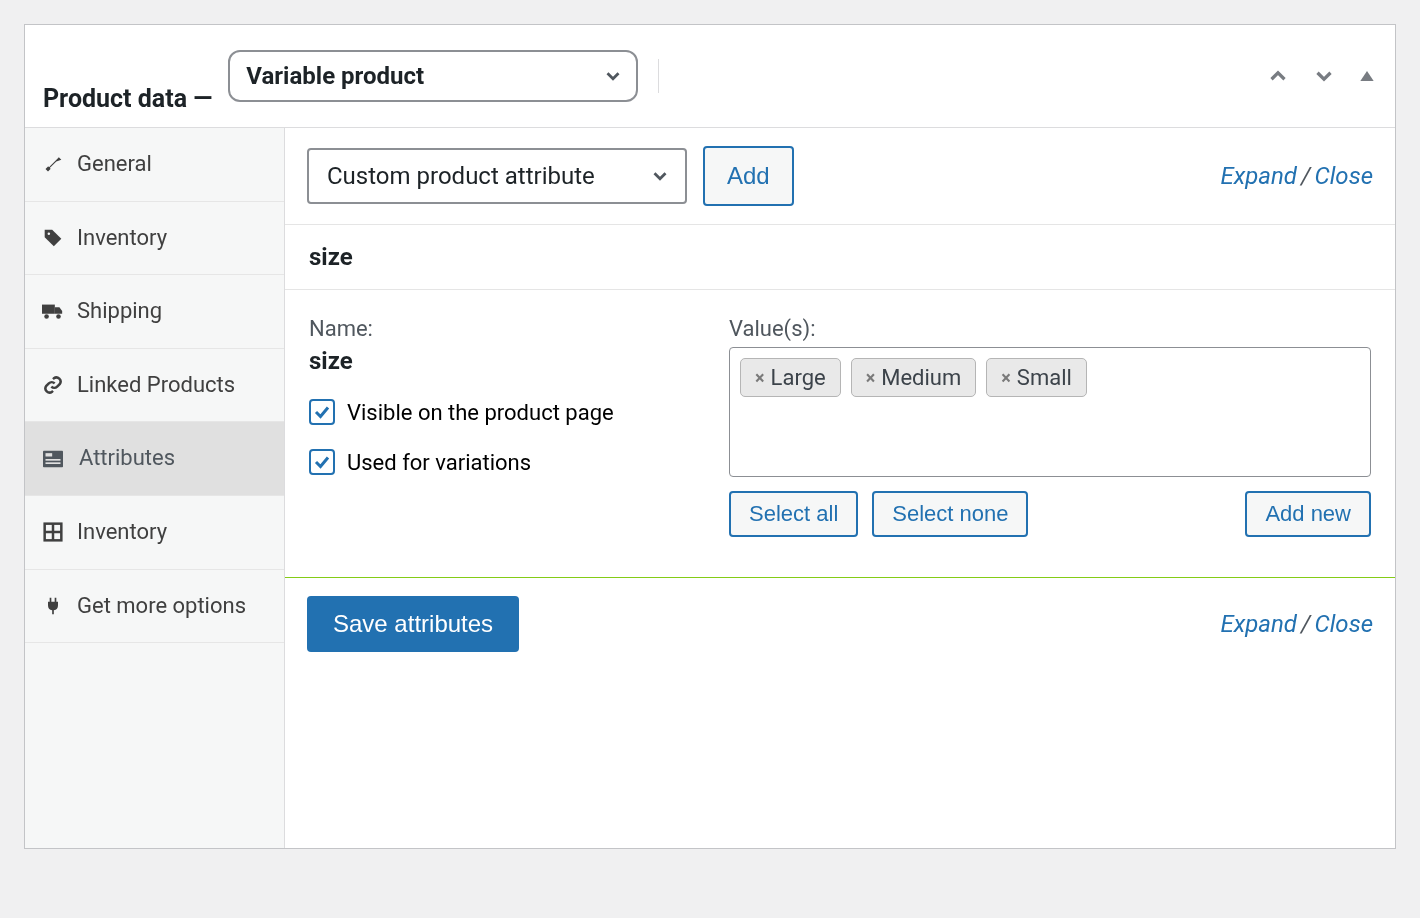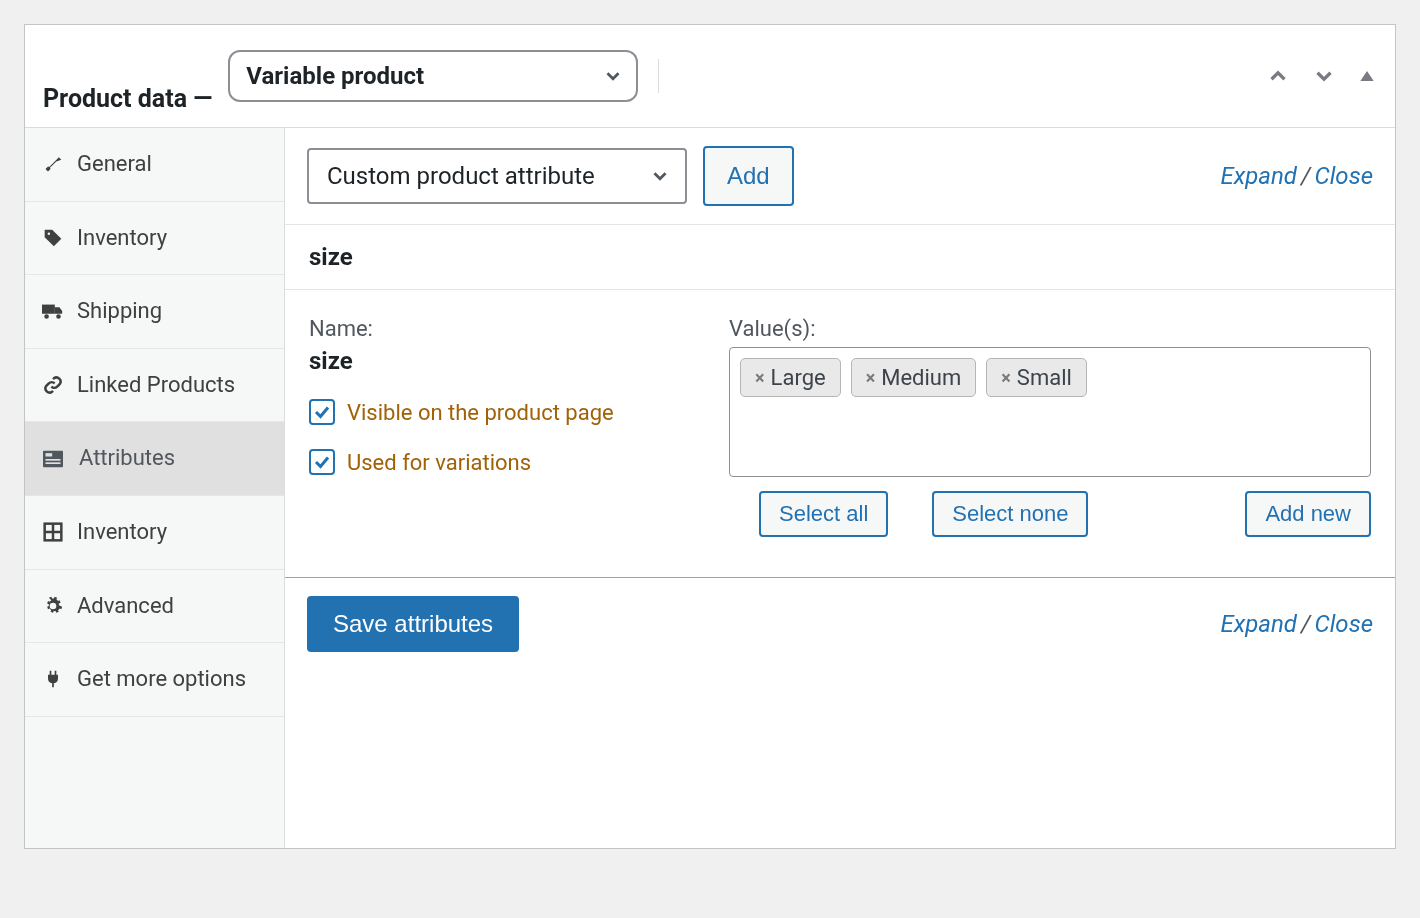--- a/index.html
+++ b/index.html
@@ -109,21 +109,21 @@
   .attr-select svg { position: absolute; right: 14px; top: 50%; transform: translateY(-50%); }
   .btn-outline {
     border: 2px solid #2271b1;
     color: #2271b1;
     background: #f6f7f7;
     padding: 14px 22px;
     border-radius: 4px;
     font-size: 24px;
     cursor: pointer;
   }
-  .btn-outline.small { padding: 8px 18px; font-size: 22px; margin-left: 30px;}
+  .btn-outline.small { padding: 8px 18px; font-size: 22px;}
   .links-right {
     margin-left: auto;
     font-style: italic;
     font-size: 24px;
   }
   .links-right a { color: #2271b1; cursor: pointer; }
   .links-right .slash { color: #50575e; padding: 0 4px;}
   .attr-header {
     border-top: 1px solid #e5e5e5;
     border-bottom: 1px solid #e5e5e5;
@@ -135,21 +135,21 @@
   }
   .attr-body {
     display: flex;
     padding: 26px 24px 40px;
     gap: 40px;
     border-bottom: 1px solid #84cc16;
   }
   .col-left { width: 380px; }
   .label { color: #50575e; font-size: 22px; margin-bottom: 6px;}
   .value-strong { font-weight: 700; font-size: 24px; margin-bottom: 24px;}
-  .check-row { display: flex; align-items: center; gap: 12px; margin-top: 24px; font-size: 22px; color:#a16207;}
+  .check-row { display: flex; align-items: center; gap: 12px; margin-top: 24px; font-size: 22px; color:#000000;}
   .checkbox {
     width: 26px; height: 26px; border: 2px solid #2271b1; border-radius: 4px;
     display:flex; align-items:center; justify-content:center; color:#2271b1;
     flex-shrink:0; cursor:pointer;
   }
   .col-right { flex: 1; }
   .tag-box {
     border: 1px solid #8c8f94;
     border-radius: 4px;
     min-height: 130px;
@@ -270,28 +270,20 @@
       <div class="sidebar-item">
         <span class="ico">
           <svg width="20" height="20" viewBox="0 0 24 24" fill="none" stroke="currentColor" stroke-width="3">
               <rect x="2" y="2" width="20" height="20"></rect>
               <line x1="12" y1="2" x2="12" y2="22"></line>
               <line x1="2" y1="12" x2="22" y2="12"></line>
             </svg>
         </span>
         <span>Inventory</span>
       </div>
-      <div class="sidebar-item">
-        <span class="ico">
-          <svg width="20" height="20" viewBox="0 0 24 24" fill="currentColor">
-              <path d="M12 8a4 4 0 1 0 0 8 4 4 0 0 0 0-8zm9 4l2 1-1 3-2-1a9 9 0 0 1-2 2l1 2-3 1-1-2a9 9 0 0 1-2 0l-1 2-3-1 1-2a9 9 0 0 1-2-2l-2 1-1-3 2-1a9 9 0 0 1 0-2l-2-1 1-3 2 1a9 9 0 0 1 2-2L7 2l3-1 1 2a9 9 0 0 1 2 0l1-2 3 1-1 2a9 9 0 0 1 2 2l2-1 1 3-2 1a9 9 0 0 1 0 2z"></path>
-            </svg>
-        </span>
-        <span>Advanced</span>
-      </div>
       <div class="sidebar-item wrap">
         <span class="ico">
           <svg width="20" height="20" viewBox="0 0 24 24" fill="currentColor">
               <path d="M8 2v5H6v4a6 6 0 0 0 5 6v5h2v-5a6 6 0 0 0 5-6V7h-2V2h-2v5h-4V2z"></path>
             </svg>
         </span>
         <span>Get more options</span>
       </div>
     </div>
 

